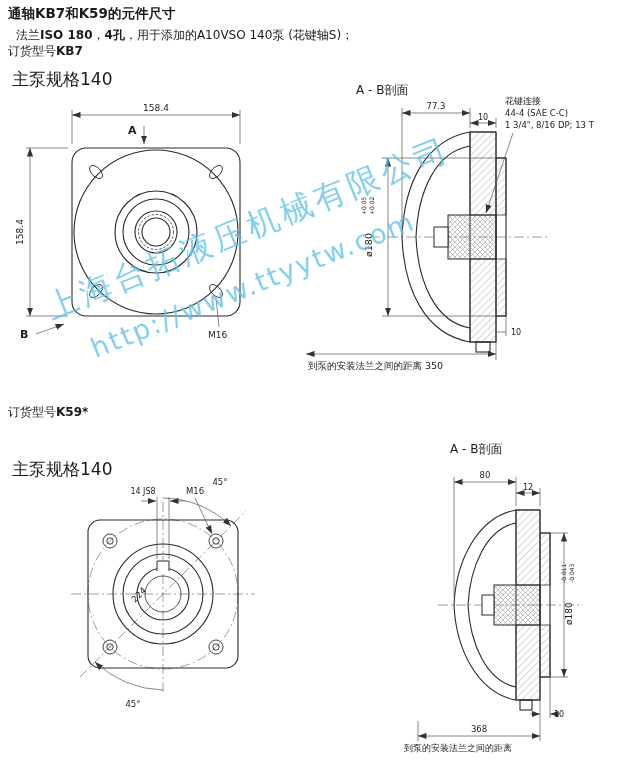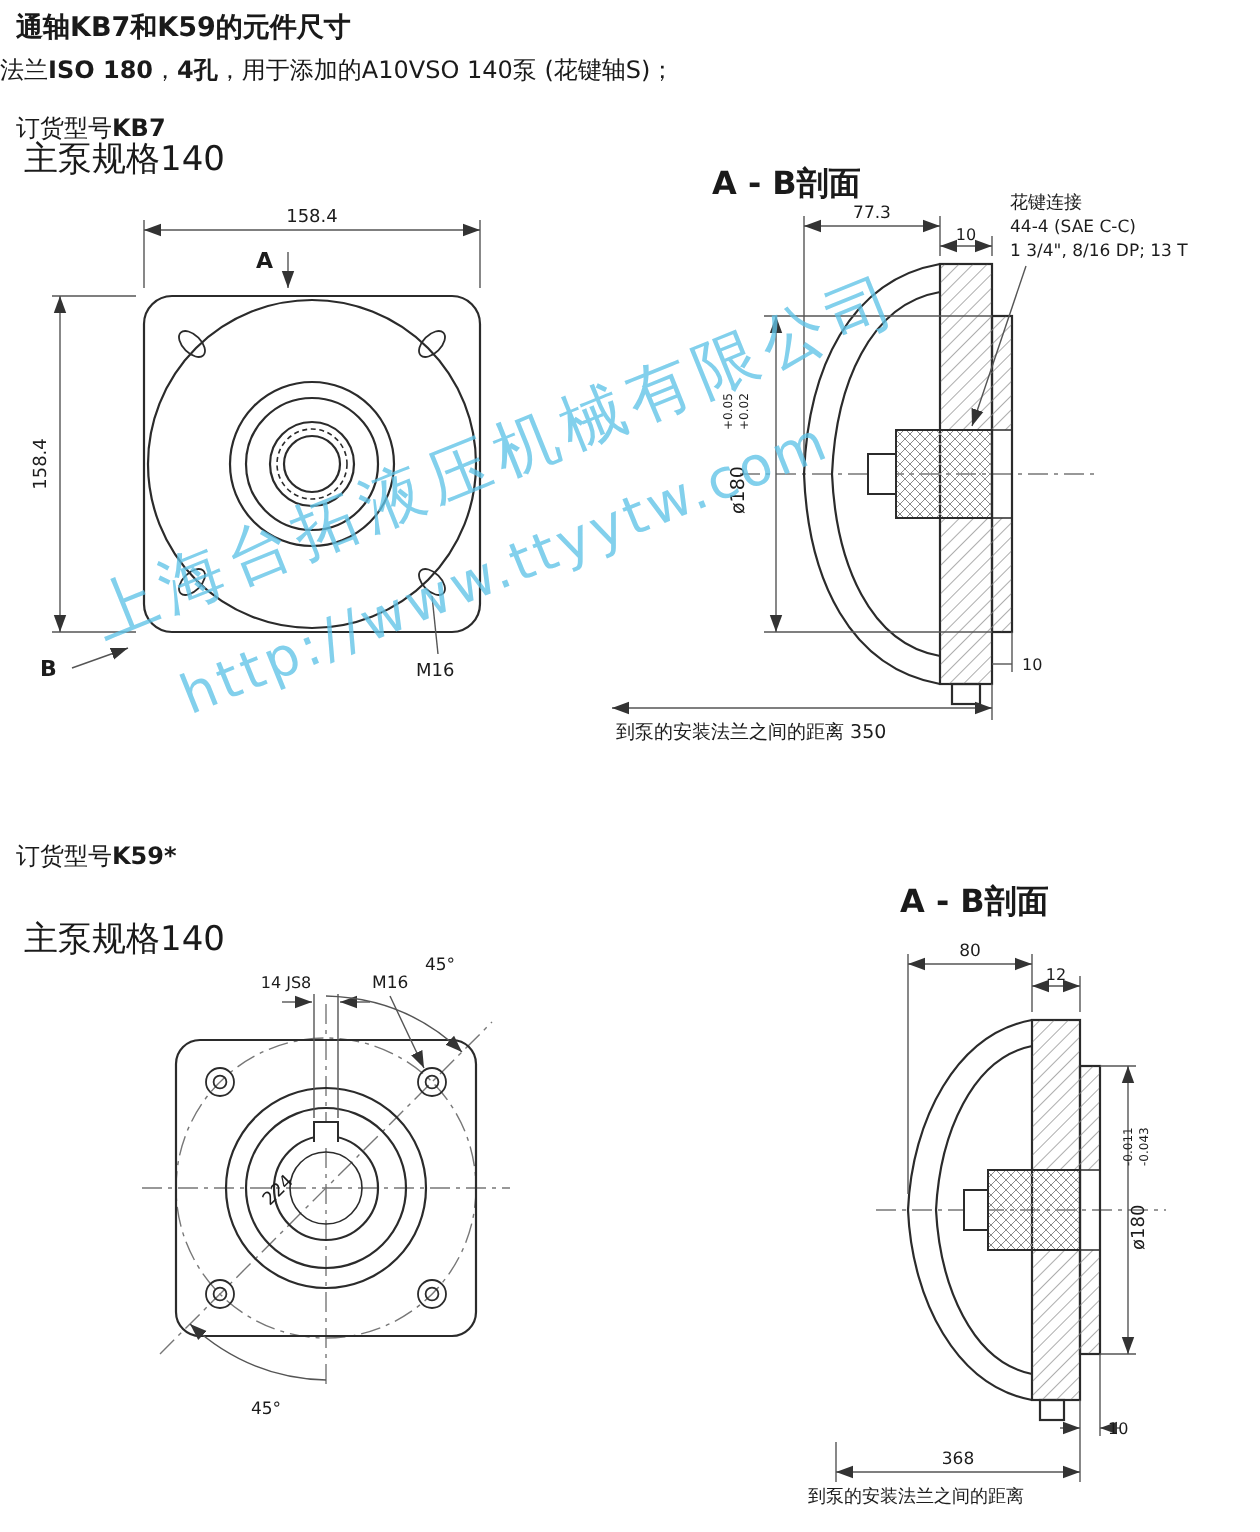--- a/index.html
+++ b/index.html
@@ -3,38 +3,38 @@
 <meta charset="utf-8">
 <style>
   *{box-sizing:border-box}
   body{margin:0;background:#fff}
   .page{position:relative;width:630px;height:766px;background:#fff;
         font-family:"DejaVu Sans","Liberation Sans",sans-serif;color:#1a1a1a;overflow:hidden}
   .title{position:absolute;left:8px;top:5px;margin:0;font-size:13.5px;font-weight:bold}
   .line{position:absolute;font-size:12px;white-space:nowrap}
   .b{font-weight:bold}
   .pump{position:absolute;font-size:17px;white-space:nowrap}
-  .sec{position:absolute;font-size:16px;font-weight:bold;white-space:nowrap}
+  .sec{position:absolute;font-size:12px;font-weight:normal;white-space:nowrap}
   svg{position:absolute;overflow:visible}
   svg text{font-family:"DejaVu Sans","Liberation Sans",sans-serif;fill:#1c1c1c}
   .wm{position:absolute;color:#5fc3e7;opacity:.78;transform:rotate(-22deg);transform-origin:0 50%;
       white-space:nowrap;pointer-events:none;z-index:6}
   .wm1{left:48px;top:288px;font-size:32px;letter-spacing:4px}
   .wm2{left:92px;top:334px;font-size:27px;letter-spacing:2px}
   .footnote{position:absolute;left:326px;top:748px;font-size:9.5px;color:#a03434;white-space:nowrap}
 </style>
 </head>
 <body>
 
 <div class="page">
 
   <h1 class="title">通轴KB7和K59的元件尺寸</h1>
 
-  <div class="line" style="left:0;top:27px"><span>法兰</span><span class="b">ISO 180</span><span>，</span><span class="b">4孔</span><span>，用于添加的A10VSO 140泵 (花键轴S)；</span></div>
-  <div class="line" style="left:8px;top:56px"><span>订货型号</span><span class="b">KB7</span></div>
+  <div class="line" style="left:16px;top:27px"><span>法兰</span><span class="b">ISO 180</span><span>，</span><span class="b">4孔</span><span>，用于添加的A10VSO 140泵 (花键轴S)；</span></div>
+  <div class="line" style="left:8px;top:43px"><span>订货型号</span><span class="b">KB7</span></div>
   <div class="pump" style="left:12px;top:68px">主泵规格140</div>
   <div class="sec" style="left:356px;top:82px">A - B剖面</div>
 
   <svg style="left:10px;top:92px" width="330" height="255" viewBox="0 0 330 255">
     <defs>
       <marker id="s1a" markerWidth="9" markerHeight="7" refX="8.5" refY="3.5" orient="auto-start-reverse" markerUnits="userSpaceOnUse">
         <path d="M0,0.4 L8.5,3.5 L0,6.6 Z" fill="#333"></path>
       </marker>
     </defs>
     <g stroke="#2b2b2b" fill="none" stroke-width="1.1">
@@ -117,21 +117,21 @@
     <text x="205" y="36" font-size="8.5">1 3/4", 8/16 DP; 13 T</text>
     <g transform="rotate(-90 76 145)">
       <text x="56" y="141" font-size="9.5">ø180</text>
       <text x="98" y="135" font-size="6">+0.05</text>
       <text x="98" y="143" font-size="6">+0.02</text>
     </g>
     <text x="211" y="243" font-size="8">10</text>
     <text x="8" y="277" font-size="9.5">到泵的安装法兰之间的距离 350</text>
   </svg>
 
-  <div class="line" style="left:8px;top:420px"><span>订货型号</span><span class="b">K59*</span></div>
+  <div class="line" style="left:8px;top:404px"><span>订货型号</span><span class="b">K59*</span></div>
   <div class="pump" style="left:12px;top:458px">主泵规格140</div>
   <div class="sec" style="left:450px;top:441px">A - B剖面</div>
 
   <svg style="left:55px;top:445px" width="290" height="280" viewBox="0 0 290 280">
     <defs>
       <marker id="s3a" markerWidth="9" markerHeight="7" refX="8.5" refY="3.5" orient="auto-start-reverse" markerUnits="userSpaceOnUse">
         <path d="M0,0.4 L8.5,3.5 L0,6.6 Z" fill="#333"></path>
       </marker>
     </defs>
     <g stroke="#777" stroke-width="0.7" stroke-dasharray="10 3 2 3" fill="none">

